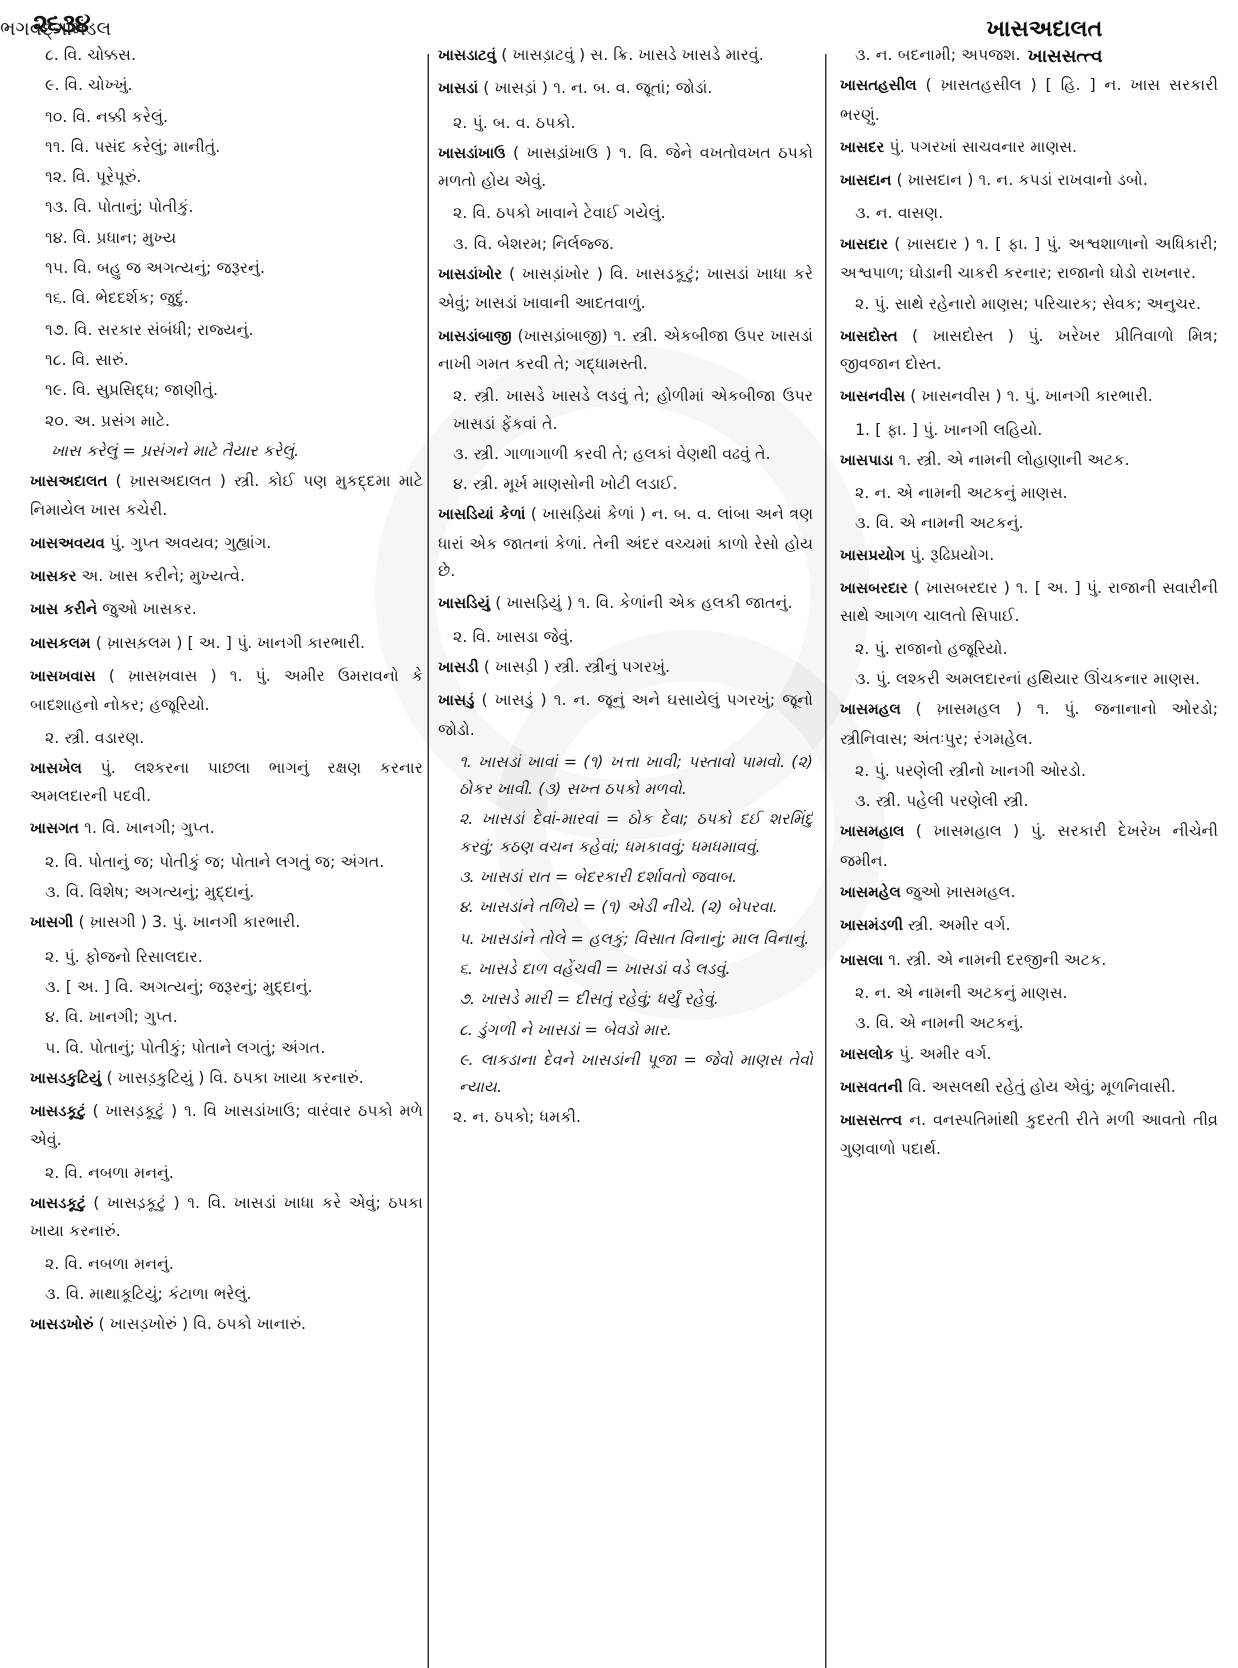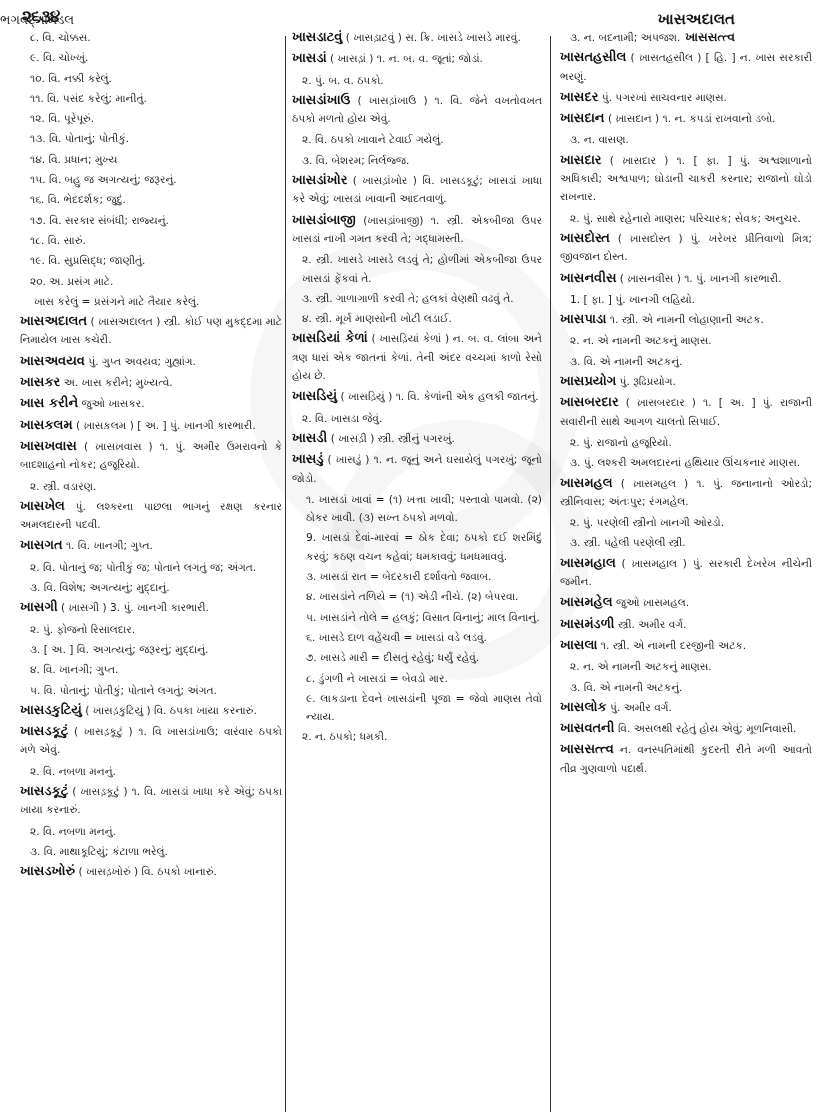--- a/index.html
+++ b/index.html
@@ -24,24 +24,24 @@
   .columns { position: absolute; top: 28px; left: 0; width: 825px; height: 1076px; }
   .col { position: absolute; top: 0; height: 1076px; overflow: hidden; font-size: 10.6px; line-height: 18.3px; }
   .col-1 { left: 20px; width: 262px; }
   .col-2 { left: 292px; width: 250px; }
   .col-3 { left: 560px; width: 252px; }
   .sep { position: absolute; top: 36px; width: 1px; background: #333; }
   .sep-1 { left: 285px; height: 1076px; }
   .sep-2 { left: 550px; height: 1076px; }
 
   .entry { margin: 0 0 3px 0; text-align: justify; }
-  .entry .hw { font-weight: bold; font-size: 13px; color: #111; margin-top: 44px; }
+  .entry .hw { font-weight: bold; font-size: 10px; color: #111; margin-top: 44px; }
   .entry .body { }
   .sense { padding-left: 10px; margin: 0 0 2px 0; text-align: justify; }
-  .sense.deep { padding-left: 14px; }
+  .sense.deep { padding-left: 14px; font-style: italic; }
 </style>
 </head>
 <body>
 
 <div class="page-header">
   <div class="page-number">૨૬૩૪</div>
   <div class="running-title">ભગવદ્‌ગોમંડલ</div>
   <div class="guide-first">ખાસઅદાલત</div>
   <div class="guide-last">ખાસસત્ત્વ</div>
 </div>
@@ -100,21 +100,21 @@
       <div class="entry"><span class="hw">ખાસડાંબાજી</span><span class="body"> (ખાસડ઼ાંબાજી) ૧. સ્ત્રી. એકબીજા ઉપર ખાસડાં નાખી ગમત કરવી તે; ગદ્ધામસ્તી.</span></div>
       <div class="sense">૨. સ્ત્રી. ખાસડે ખાસડે લડવું તે; હોળીમાં એકબીજા ઉપર ખાસડાં ફેંકવાં તે.</div>
       <div class="sense">૩. સ્ત્રી. ગાળાગાળી કરવી તે; હલકાં વેણથી વઢવું તે.</div>
       <div class="sense">૪. સ્ત્રી. મૂર્ખ માણસોની ખોટી લડાઈ.</div>
       <div class="entry"><span class="hw">ખાસડિયાં કેળાં</span><span class="body"> ( ખાસડ઼િયાં કેળાં ) ન. બ. વ. લાંબા અને ત્રણ ધારાં એક જાતનાં કેળાં. તેની અંદર વચ્ચમાં કાળો રેસો હોય છે.</span></div>
       <div class="entry"><span class="hw">ખાસડિયું</span><span class="body"> ( ખાસડ઼િયું ) ૧. વિ. કેળાંની એક હલકી જાતનું.</span></div>
       <div class="sense">૨. વિ. ખાસડા જેવું.</div>
       <div class="entry"><span class="hw">ખાસડી</span><span class="body"> ( ખાસડ઼ી ) સ્ત્રી. સ્ત્રીનું પગરખું.</span></div>
       <div class="entry"><span class="hw">ખાસડું</span><span class="body"> ( ખાસડ઼ું ) ૧. ન. જૂનું અને ઘસાયેલું પગરખું; જૂનો જોડો.</span></div>
       <div class="sense deep">૧. ખાસડાં ખાવાં = (૧) ખત્તા ખાવી; પસ્તાવો પામવો. (૨) ઠોકર ખાવી. (૩) સખ્ત ઠપકો મળવો.</div>
-      <div class="sense deep">9. ખાસડાં દેવાં-મારવાં = ઠોક દેવા; ઠપકો દઈ શરમિંદું કરવું; કઠણ વચન કહેવાં; ધમકાવવું; ધમધમાવવું.</div>
+      <div class="sense deep">૨. ખાસડાં દેવાં-મારવાં = ઠોક દેવા; ઠપકો દઈ શરમિંદું કરવું; કઠણ વચન કહેવાં; ધમકાવવું; ધમધમાવવું.</div>
       <div class="sense deep">૩. ખાસડાં રાત = બેદરકારી દર્શાવતો જવાબ.</div>
       <div class="sense deep">૪. ખાસડાંને તળિયે = (૧) એડી નીચે. (૨) બેપરવા.</div>
       <div class="sense deep">૫. ખાસડાંને તોલે = હલકું; વિસાત વિનાનું; માલ વિનાનું.</div>
       <div class="sense deep">૬. ખાસડે દાળ વહેંચવી = ખાસડાં વડે લડવું.</div>
       <div class="sense deep">૭. ખાસડે મારી = દીસતું રહેવું; ધર્યું રહેવું.</div>
       <div class="sense deep">૮. ડુંગળી ને ખાસડાં = બેવડો માર.</div>
       <div class="sense deep">૯. લાકડાના દેવને ખાસડાંની પૂજા = જેવો માણસ તેવો ન્યાય.</div>
       <div class="sense">૨. ન. ઠપકો; ધમકી.</div>
     </div>
   <div class="col col-3">

